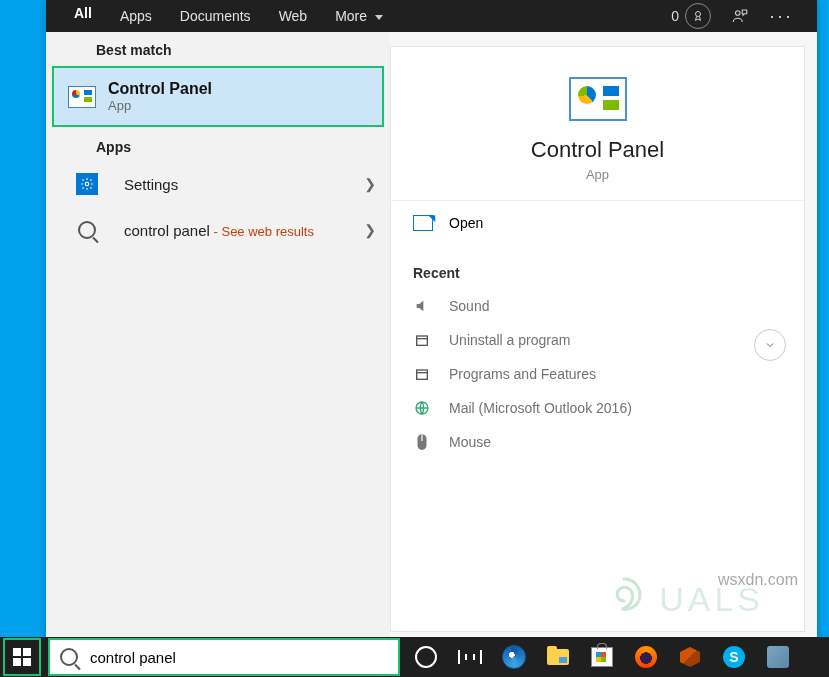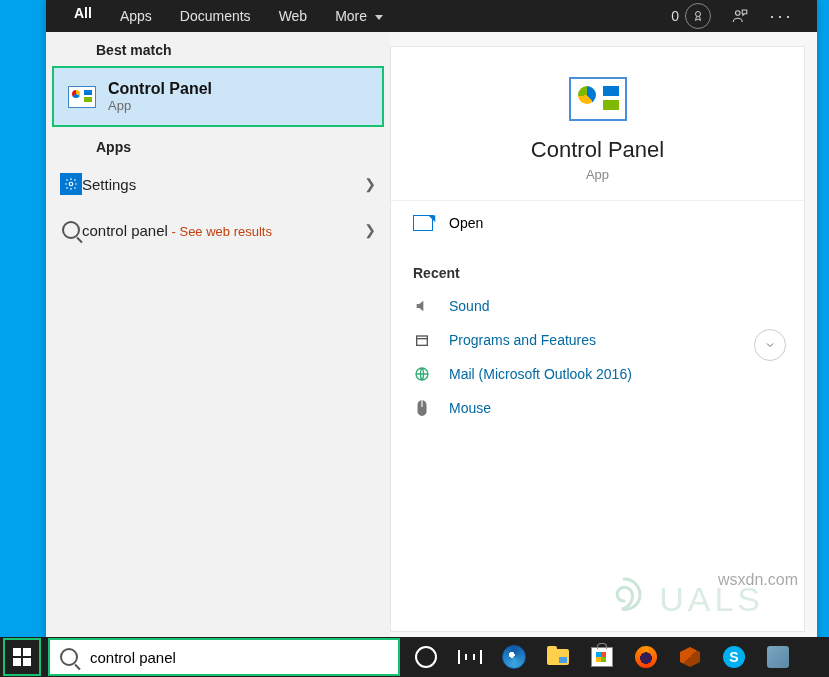--- a/index.html
+++ b/index.html
@@ -110,24 +110,25 @@
     content: ""; position: absolute; left: 3px; top: 3px; width: 8px; height: 8px;
     border-radius: 50%; background: conic-gradient(#ffb900 0 120deg, #0078d4 120deg 240deg, #e81123 240deg 360deg);
   }
   .cp-icon-small::after {
     content: ""; position: absolute; right: 3px; top: 3px; width: 8px; height: 5px;
     background: #0078d4; box-shadow: 0 7px 0 #7fba00;
   }
   .list-item {
     display: flex;
     align-items: center;
-    gap: 0;
+    gap: 26px;
     padding: 12px 14px;
     cursor: pointer;
     position: relative;
+    margin-left: 16px;
   }
   .list-item .label { flex: 1; font-size: 15px; color: #222; }
   .list-item .sub { font-size: 13px; color: #c2410c; text-align: right; }
   .chev {
     color: #666;
     font-size: 14px;
   }
   .settings-icon {
     width: 22px; height: 22px; background: #0078d4; color: #fff;
     display: inline-flex; align-items: center; justify-content: center;
@@ -183,21 +184,21 @@
     display: flex; align-items: center; justify-content: center;
     color: #666; font-size: 13px;
     cursor: pointer;
   }
   .recent-hdr { padding: 20px 22px 8px; font-weight: 600; color: #333; }
   .recent-item {
     display: flex; align-items: center; gap: 18px;
     padding: 8px 22px;
     cursor: pointer;
     font-size: 14px;
-    color: #0369a1;
+    color: #737373;
   }
   .recent-item .ricon { width: 18px; height: 18px; display:inline-flex; align-items:center; justify-content:center; color:#555; }
 
   
   .taskbar {
     position: absolute;
     left: 0; bottom: 0; width: 829px; height: 40px;
     background: #1f1f1f;
     display: flex;
     align-items: center;
@@ -401,20 +402,29 @@
         </span>
         <span>Sound</span>
       </div>
       <div class="recent-item">
         <span class="ricon">
           <svg width="16" height="16" viewBox="0 0 24 24" fill="none" stroke="#555" stroke-width="2">
               <rect x="4" y="6" width="16" height="14"></rect>
               <path d="M4 10h16"></path>
             </svg>
         </span>
+        <span>Uninstall a program</span>
+      </div>
+      <div class="recent-item">
+        <span class="ricon">
+          <svg width="16" height="16" viewBox="0 0 24 24" fill="none" stroke="#555" stroke-width="2">
+              <rect x="4" y="6" width="16" height="14"></rect>
+              <path d="M4 10h16"></path>
+            </svg>
+        </span>
         <span>Programs and Features</span>
       </div>
       <div class="recent-item">
         <span class="ricon">
           <svg width="16" height="16" viewBox="0 0 24 24" fill="none" stroke="#3a7" stroke-width="2">
               <circle cx="12" cy="12" r="9"></circle>
               <path d="M3 12h18M12 3c3 3 3 15 0 18M12 3c-3 3-3 15 0 18"></path>
             </svg>
         </span>
         <span>Mail (Microsoft Outlook 2016)</span>

